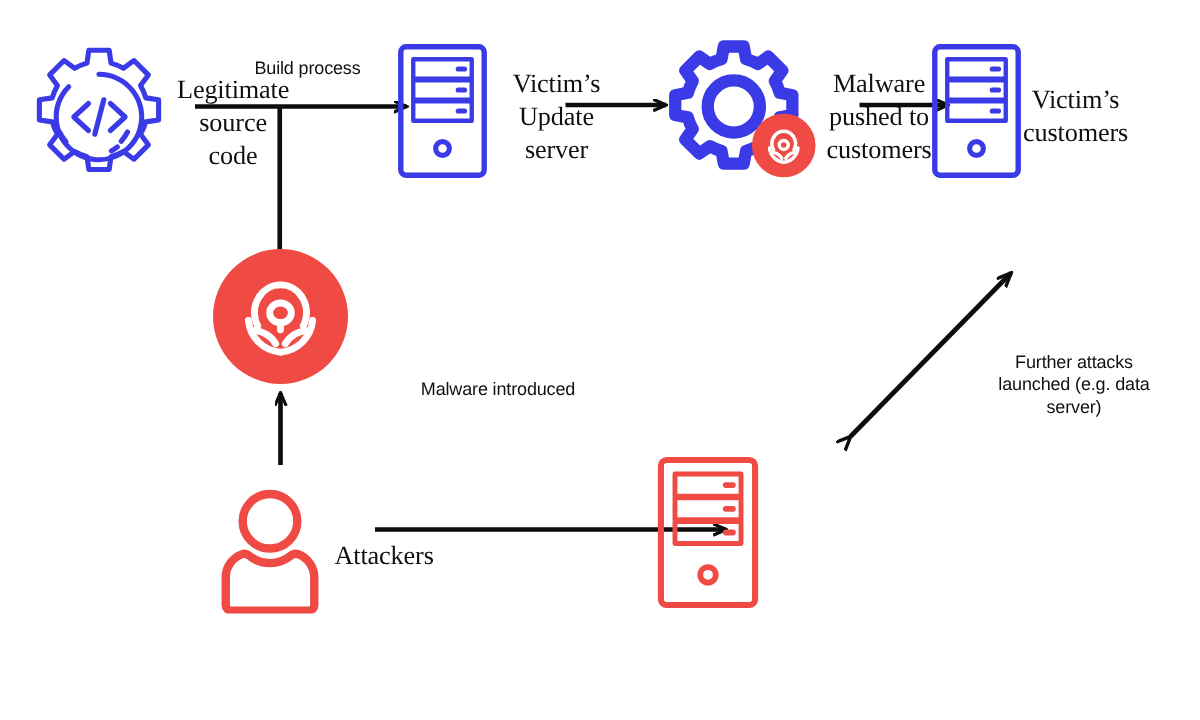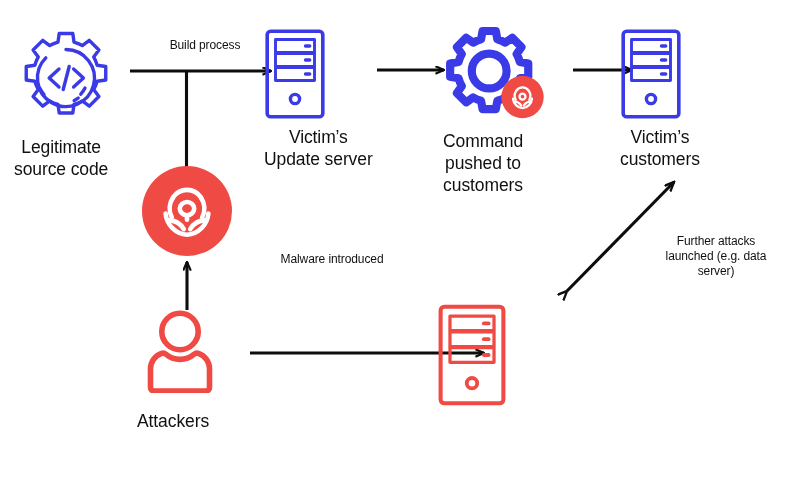--- a/index.html
+++ b/index.html
@@ -17,22 +17,22 @@
   }
   #canvas {
     position: absolute;
     inset: 0;
     width: 800px;
     height: 480px;
   }
   .node {
     position: absolute;
     display: flex;
-    flex-direction: column;
-    align-items: flex-start;
+    align-items: center;
+    font-family: Liberation Serif, serif;
   }
   .node-icon {
     display: block;
     line-height: 0;
   }
   .node-label {
     margin-top: 6px;
     text-align: center;
     font-size: 17.5px;
     line-height: 1.26;
@@ -151,21 +151,21 @@
             <path d="M73.2,66.8 a8.6,8.6 0 0 0 -0.5,9.0"></path>
             <path d="M85.8,66.8 a8.6,8.6 0 0 1 0.5,9.0"></path>
             <path d="M71.2,77.6 a8.0,8.0 0 0 1 7.0,4.0"></path>
             <path d="M87.8,77.6 a8.0,8.0 0 0 0 -7.0,4.0"></path>
             <path d="M70.0,74.6 a10.6,10.6 0 0 0 9.5,9.6 a10.6,10.6 0 0 0 9.5,-9.6"></path>
             <circle cx="79.5" cy="72.6" r="3.0"></circle>
           </g>
         </g>
       </svg>
     </span>
-    <span class="node-label">Command
+    <span class="node-label">Malware
 pushed to
 customers</span>
   </div>
 
   <div class="node" style="left:620px; top:28px; width:134px;">
     <span class="node-icon">
       <svg width="62" height="92" viewBox="0 0 62 92" xmlns="http://www.w3.org/2000/svg">
         <g fill="none" stroke="#3a3ae6" stroke-linecap="round" stroke-linejoin="round">
           <rect x="3.2" y="3.2" width="55.6" height="85.6" rx="3.4" stroke-width="3.6"></rect>
           <rect x="11.5" y="11.5" width="39" height="13" stroke-width="2.9"></rect>
@@ -194,21 +194,21 @@
           <path d="M65.8,56.4 a17.6,17.6 0 0 0 -15.6,8.8"></path>
           <path d="M25.6,49.6 a23.4,23.4 0 0 0 21.4,21.2 a23.4,23.4 0 0 0 21.4,-21.2"></path>
           <ellipse cx="47" cy="44.6" rx="7.2" ry="6.6"></ellipse>
           <path d="M47,51.2 v4.6"></path>
         </g>
       </svg>
     </span>
     <span class="node-label"></span>
   </div>
 
-  <div class="node" style="left:137px; top:309px; width:100px;gap:11px;">
+  <div class="node" style="left:137px; top:325px; width:100px;">
     <span class="node-icon">
       <svg width="86" height="84" viewBox="0 0 86 84" xmlns="http://www.w3.org/2000/svg">
         <g fill="none" stroke="#f04a45" stroke-width="5.6" stroke-linecap="round" stroke-linejoin="round">
           <circle cx="43" cy="22.5" r="18.2"></circle>
           <path d="M13.5,78.5 v-18.5 a16.5,16.5 0 0 1 11.0,-15.6 a4.5,4.5 0 0 1 4.3,0.8 a22,22 0 0 0 28.4,0 a4.5,4.5 0 0 1 4.3,-0.8 a16.5,16.5 0 0 1 11.0,15.6 v18.5 a3.6,3.6 0 0 1 -3.6,3.6 h-51.8 a3.6,3.6 0 0 1 -3.6,-3.6 z"></path>
         </g>
       </svg>
     </span>
     <span class="node-label">Attackers</span>
   </div>

